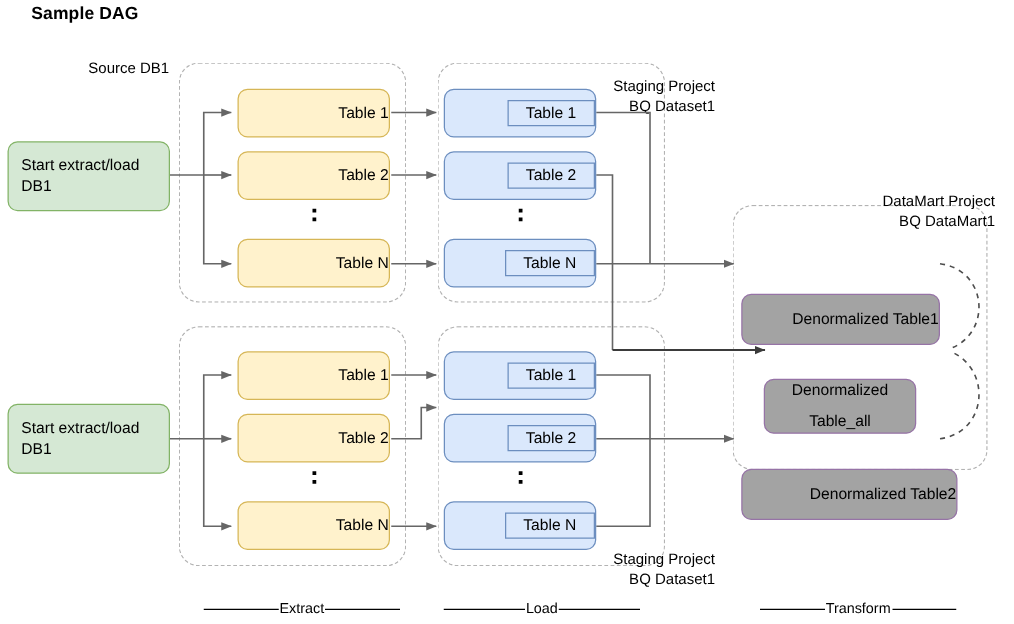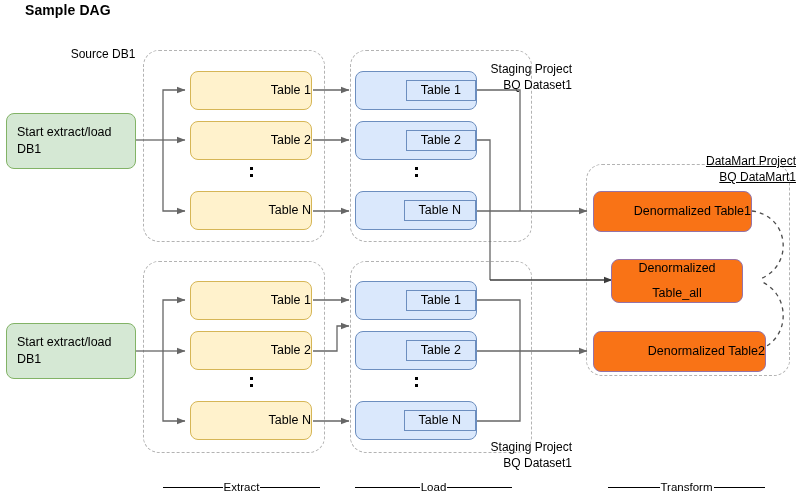--- a/index.html
+++ b/index.html
@@ -60,22 +60,23 @@
   }
   .node-yellow {
     background: #fff2cc;
     border: 1.4px solid #d6b656;
   }
   .node-blue {
     background: #dae8fc;
     border: 1.4px solid #6c8ebf;
   }
   .node-purple {
-    background: #f97316;
+    background: #a3a3a3;
     border: 1.4px solid #9673a6;
+    margin-top: 44px;
   }
   .inner-rect {
     border: 1.4px solid #6c8ebf;
     background: #dae8fc;
     padding: 2px 14px;
     font-size: 12.5px;
     line-height: 1.2;
   }
   .group-box {
     position: absolute;
@@ -149,21 +150,21 @@
   <div class="group-box" style="left:143px; top:261px; width:182px; height:192px;"></div>
   <div class="group-box" style="left:350px; top:261px; width:182px; height:192px;"></div>
   <div class="group-box" style="left:586px; top:164px; width:204px; height:212px;"></div>
 
   <div class="grp-label center" style="left:48px; top:46px; width:110px;">Source DB1</div>
 
   <div class="grp-label right" style="left:416px; top:61px; width:156px;">Staging Project
 BQ Dataset1</div>
   <div class="grp-label right" style="left:416px; top:439px; width:156px;">Staging Project
 BQ Dataset1</div>
-  <div class="grp-label right" style="left:628px; top:153px; width:168px;text-decoration:underline;">DataMart Project
+  <div class="grp-label right" style="left:628px; top:153px; width:168px;">DataMart Project
 BQ DataMart1</div>
 
   <svg id="wires" viewBox="0 0 811 499" xmlns="http://www.w3.org/2000/svg">
     <defs>
       <marker id="ah" markerWidth="9" markerHeight="9" refX="8" refY="4.5" orient="auto" markerUnits="userSpaceOnUse">
         <path d="M0,1.2 L8.4,4.5 L0,7.8 z" fill="#666666"></path>
       </marker>
       <marker id="ahd" markerWidth="9" markerHeight="9" refX="8" refY="4.5" orient="auto" markerUnits="userSpaceOnUse">
         <path d="M0,1.2 L8.4,4.5 L0,7.8 z" fill="#3b3b3b"></path>
       </marker>
@@ -267,21 +268,21 @@
       <span></span>
   </div>
   <div class="node node-blue center" style="left:355px; top:401px; width:122px; height:39px;">
     <span class="inner-rect">Table N</span>
   </div>
 
   <div class="node node-purple center" style="left:593px; top:191px; width:159px; height:41px;">
     <span>Denormalized Table1</span>
   </div>
 
-  <div class="node node-purple center" style="left:611px; top:259px; width:132px; height:44px;">
+  <div class="node node-purple center" style="left:611px; top:259px; width:122px; height:44px;">
     <span class="two-line">
       <span>Denormalized</span>
       <span>Table_all</span>
     </span>
   </div>
 
   <div class="node node-purple center" style="left:593px; top:331px; width:173px; height:41px;">
     <span>Denormalized Table2</span>
   </div>
 

